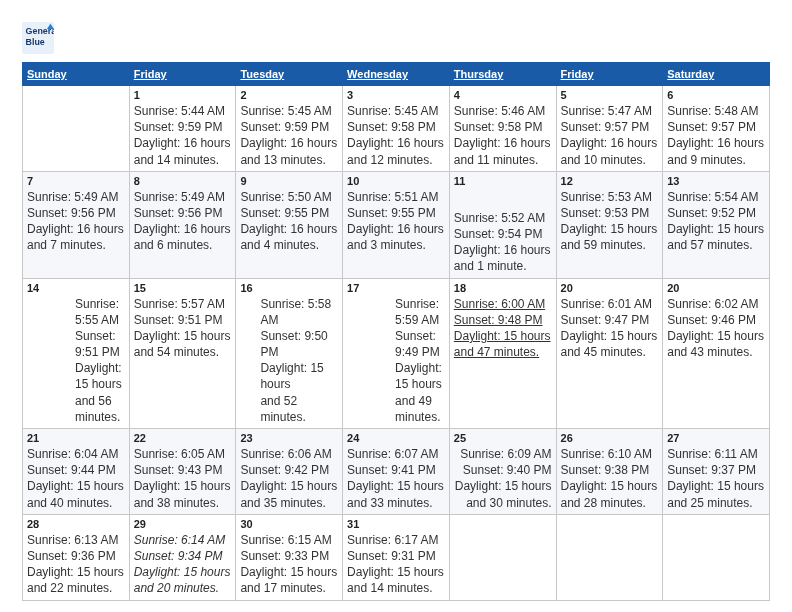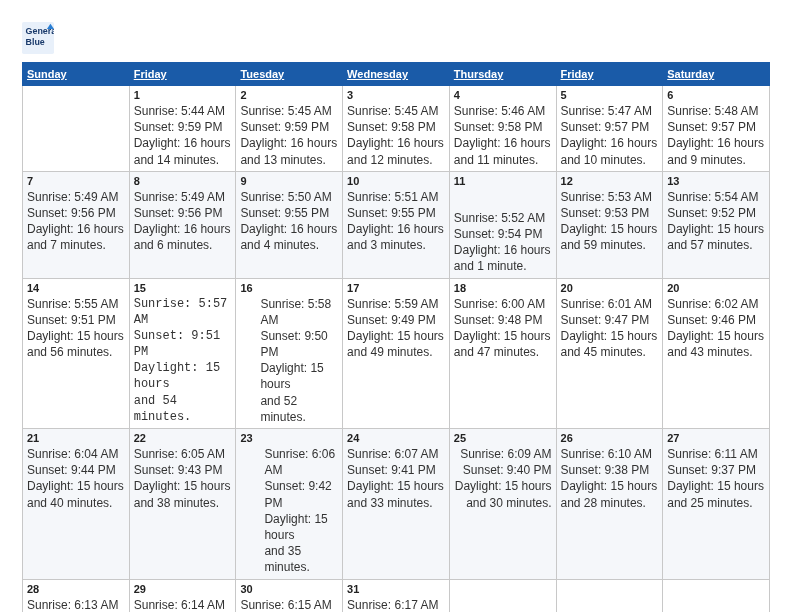--- a/index.html
+++ b/index.html
@@ -225,49 +225,49 @@
             <span class="day-num">13</span>
             <div class="cell-content" style="white-space: pre-line;">Sunrise: 5:54 AM
 Sunset: 9:52 PM
 Daylight: 15 hours
 and 57 minutes.</div>
           </td>
         </tr>
         <tr>
           <td>
             <span class="day-num">14</span>
-            <div class="cell-content" style="white-space: pre-line;">Sunrise: 5:55 AM
+            <div class="cell-content" style="white-space: pre-line; margin-left: 48px;">Sunrise: 5:55 AM
 Sunset: 9:51 PM
 Daylight: 15 hours
 and 56 minutes.</div>
           </td>
           <td>
             <span class="day-num">15</span>
-            <div class="cell-content" style="white-space: pre-line; font-family: Liberation Mono, monospace;">Sunrise: 5:57 AM
+            <div class="cell-content" style="white-space: pre-line;">Sunrise: 5:57 AM
 Sunset: 9:51 PM
 Daylight: 15 hours
 and 54 minutes.</div>
           </td>
           <td>
             <span class="day-num">16</span>
             <div class="cell-content" style="white-space: pre-line; margin-left: 20px;">Sunrise: 5:58 AM
 Sunset: 9:50 PM
 Daylight: 15 hours
 and 52 minutes.</div>
           </td>
           <td>
             <span class="day-num">17</span>
-            <div class="cell-content" style="white-space: pre-line;">Sunrise: 5:59 AM
+            <div class="cell-content" style="white-space: pre-line; margin-left: 48px;">Sunrise: 5:59 AM
 Sunset: 9:49 PM
 Daylight: 15 hours
 and 49 minutes.</div>
           </td>
           <td>
             <span class="day-num">18</span>
-            <div class="cell-content" style="white-space: pre-line;">Sunrise: 6:00 AM
+            <div class="cell-content" style="white-space: pre-line; text-decoration: underline;">Sunrise: 6:00 AM
 Sunset: 9:48 PM
 Daylight: 15 hours
 and 47 minutes.</div>
           </td>
           <td>
             <span class="day-num">20</span>
             <div class="cell-content" style="white-space: pre-line;">Sunrise: 6:01 AM
 Sunset: 9:47 PM
 Daylight: 15 hours
 and 45 minutes.</div>
@@ -290,21 +290,21 @@
           </td>
           <td>
             <span class="day-num">22</span>
             <div class="cell-content" style="white-space: pre-line;">Sunrise: 6:05 AM
 Sunset: 9:43 PM
 Daylight: 15 hours
 and 38 minutes.</div>
           </td>
           <td>
             <span class="day-num">23</span>
-            <div class="cell-content" style="white-space: pre-line; margin-left: 24px;">Sunrise: 6:06 AM
+            <div class="cell-content" style="white-space: pre-line;">Sunrise: 6:06 AM
 Sunset: 9:42 PM
 Daylight: 15 hours
 and 35 minutes.</div>
           </td>
           <td>
             <span class="day-num">24</span>
             <div class="cell-content" style="white-space: pre-line;">Sunrise: 6:07 AM
 Sunset: 9:41 PM
 Daylight: 15 hours
 and 33 minutes.</div>
@@ -334,21 +334,21 @@
         <tr>
           <td>
             <span class="day-num">28</span>
             <div class="cell-content" style="white-space: pre-line;">Sunrise: 6:13 AM
 Sunset: 9:36 PM
 Daylight: 15 hours
 and 22 minutes.</div>
           </td>
           <td>
             <span class="day-num">29</span>
-            <div class="cell-content" style="white-space: pre-line;">Sunrise: 6:14 AM
+            <div class="cell-content" style="white-space: pre-line; font-style: italic;">Sunrise: 6:14 AM
 Sunset: 9:34 PM
 Daylight: 15 hours
 and 20 minutes.</div>
           </td>
           <td>
             <span class="day-num">30</span>
             <div class="cell-content" style="white-space: pre-line;">Sunrise: 6:15 AM
 Sunset: 9:33 PM
 Daylight: 15 hours
 and 17 minutes.</div>

